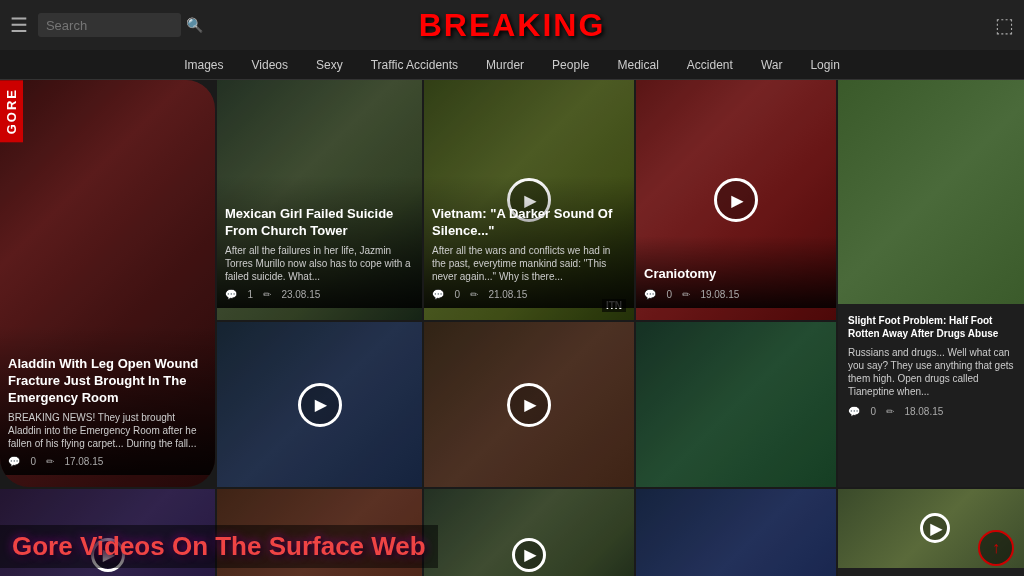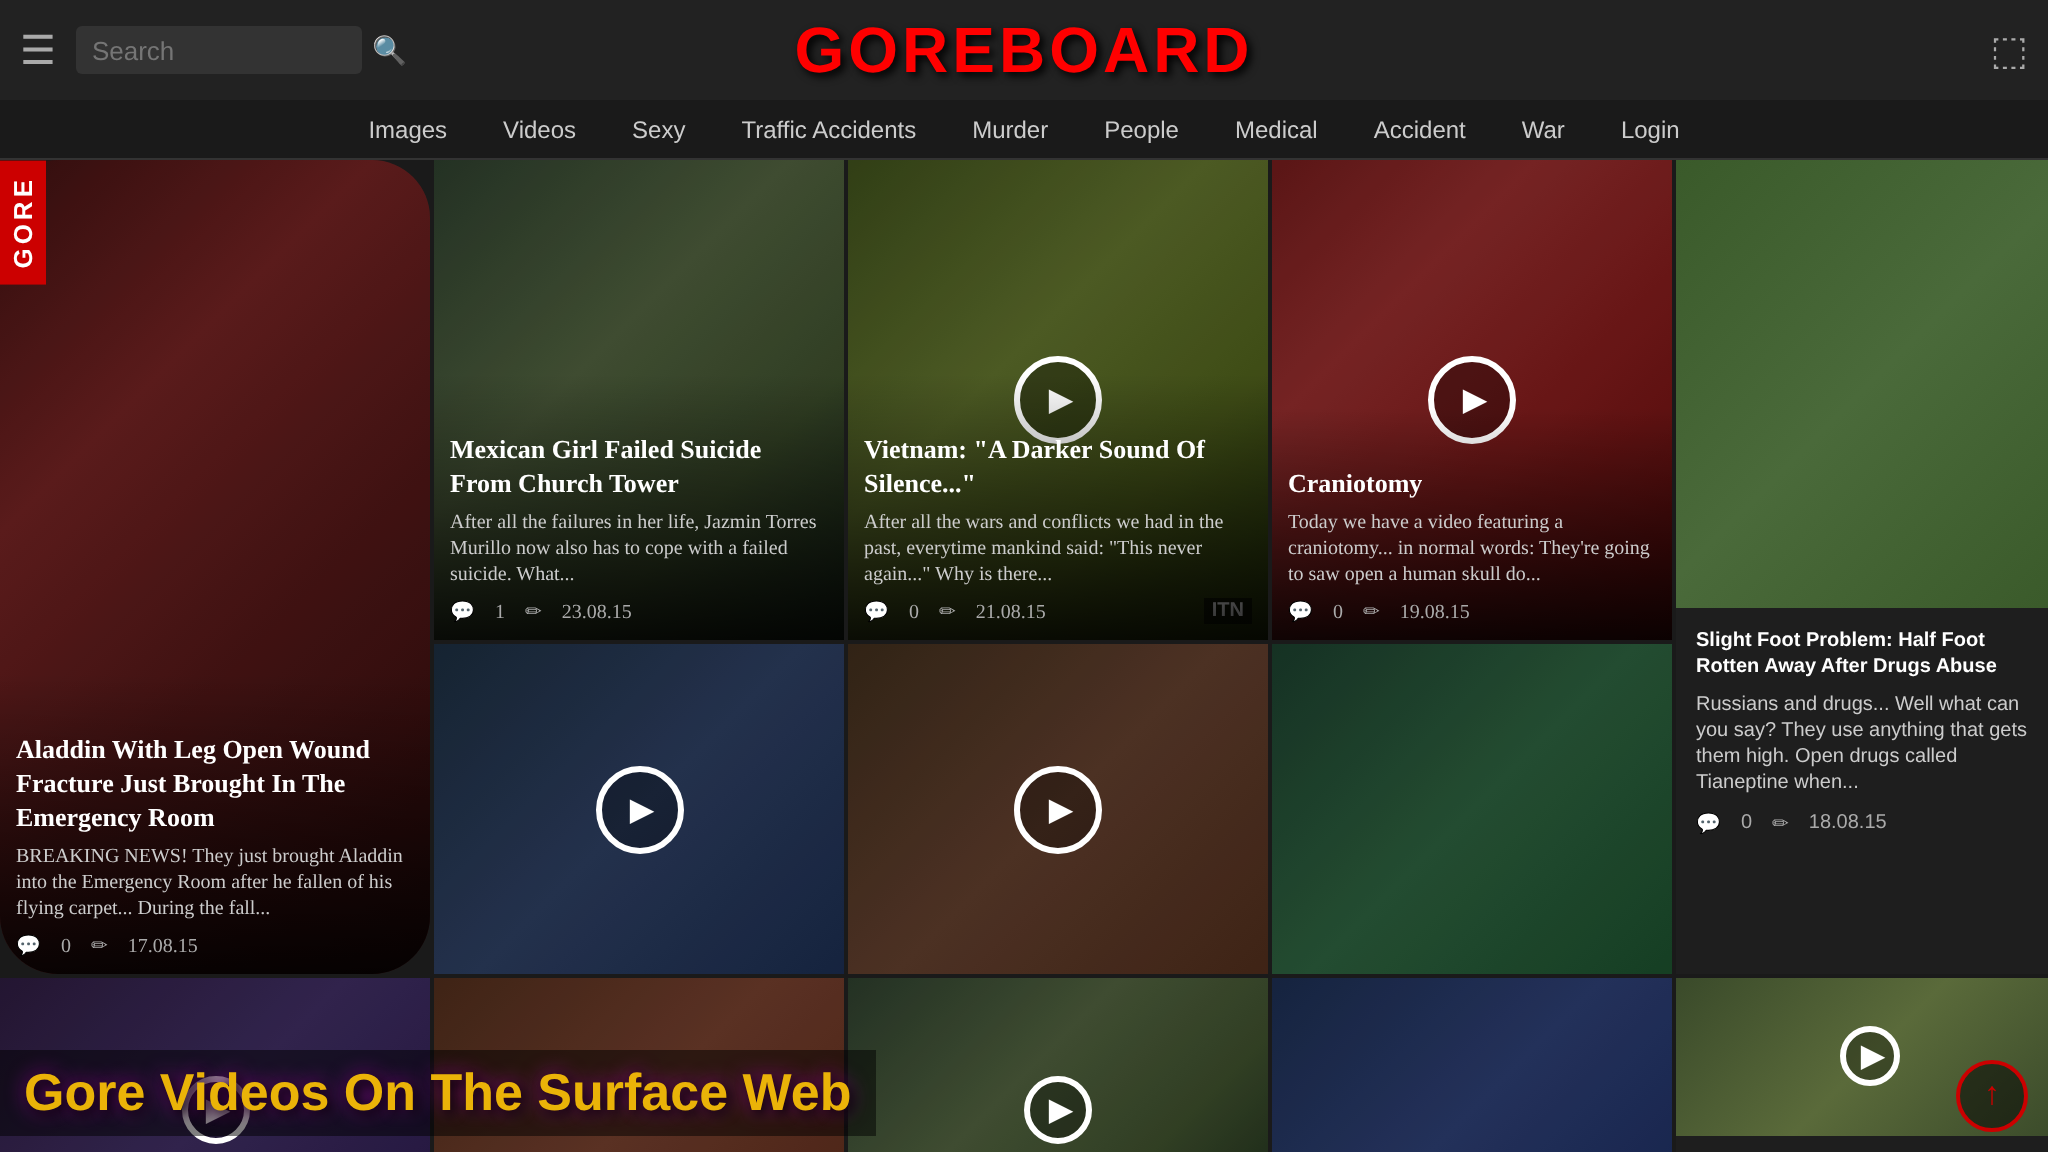--- a/index.html
+++ b/index.html
@@ -236,38 +236,37 @@
       font-weight: bold;
     }
 
     .card-full-overlay {
       position: absolute;
       top: 0; left: 0; right: 0; bottom: 0;
       background: rgba(0,0,0,0.15);
     }
     .card-text-overlay {
       position: absolute;
-      bottom: 0;
+      bottom: 12px;
       left: 0;
       right: 0;
       background: linear-gradient(transparent, rgba(0,0,0,0.85));
       padding: 30px 8px 8px;
-      font-family: Liberation Serif, serif;
     }
   </style>
 </head>
 <body>
 
 <div class="top-bar">
   <span class="hamburger-icon">☰</span>
   <div class="search-container">
     <input class="search-input" type="text" placeholder="Search" style="">
     <span class="search-icon">🔍</span>
   </div>
-  <span class="logo">GOREBOARD</span>
+  <span class="logo">BREAKING</span>
   <span class="login-icon">⬚</span>
 </div>
 
 <nav class="nav-bar">
   <a class="nav-item">Images</a>
   <a class="nav-item">Videos</a>
   <a class="nav-item">Sexy</a>
   <a class="nav-item">Traffic Accidents</a>
   <a class="nav-item">Murder</a>
   <a class="nav-item">People</a>
@@ -323,21 +322,20 @@
         <span>21.08.15</span>
       </div>
     </div>
   </div>
 
   <div class="card card-4 fake-img-4">
     <div class="card-full-overlay"></div>
     <div class="play-btn"></div>
     <div class="card-text-overlay">
       <div class="card-title">Craniotomy</div>
-      <div class="card-desc">Today we have a video featuring a craniotomy... in normal words: They're going to saw open a human skull do...</div>
       <div class="card-footer">
         <span>💬</span>
         <span>0</span>
         <span>✏</span>
         <span>19.08.15</span>
       </div>
     </div>
   </div>
 
   <div class="card card-5" style="background:#2a2a2a;">
@@ -393,17 +391,17 @@
     <div style="height:40%; padding: 6px; background:#1e1e1e;">
       <div class="card-title" style="font-size:11px;">Body Removal From The Wreck Of A Car</div>
 
     </div>
   </div>
 
 </div>
 
 <div style="position:absolute; bottom:0; left:0; right:0; height:60px; display:flex; align-items:center; pointer-events:none; z-index:20;">
   <div style="background:rgba(0,0,0,0.5); padding: 6px 12px; display:flex; align-items:center;">
-    <span style="font-size:26px; font-weight:900; color:#eab308; text-shadow: 2px 2px 6px #000, 0 0 10px rgba(255,0,255,0.5); font-family: Impact, Arial Black, sans-serif;">Gore Videos On The Surface Web</span>
+    <span style="font-size:26px; font-weight:900; color:#ef4444; text-shadow: 2px 2px 6px #000, 0 0 10px rgba(255,0,255,0.5); font-family: Impact, Arial Black, sans-serif;">Gore Videos On The Surface Web</span>
   </div>
 </div>
 
 <div class="scroll-top">↑</div>
 
 </body></html>

